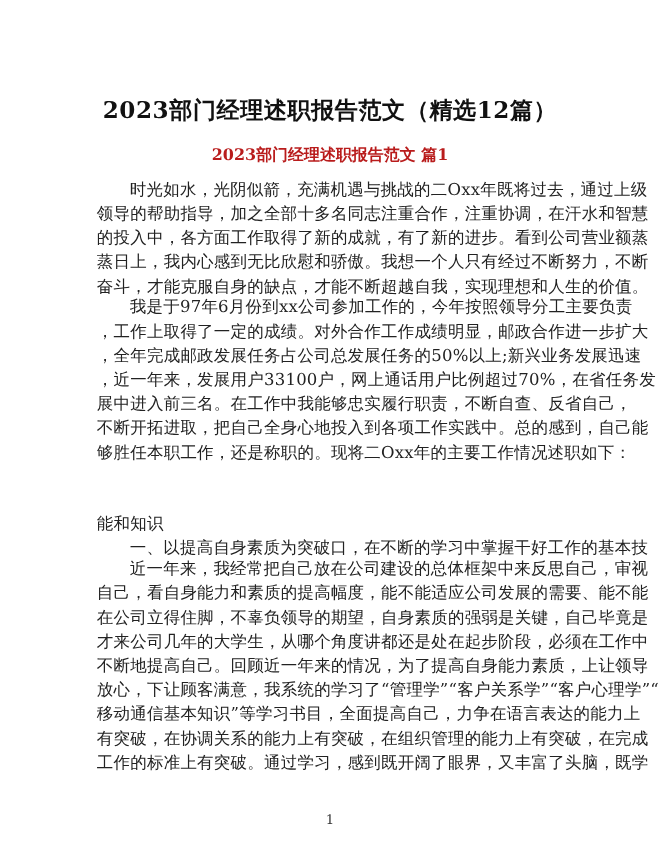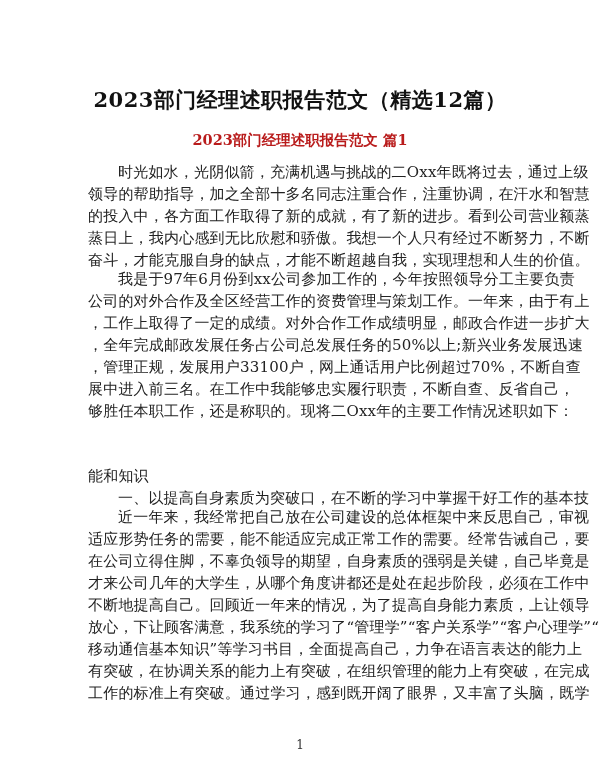--- a/index.html
+++ b/index.html
@@ -42,36 +42,36 @@
   <div class="para" style="top:161px;">
     <div class="line indent">时光如水，光阴似箭，充满机遇与挑战的二Oxx年既将过去，通过上级</div>
     <div class="line">领导的帮助指导，加之全部十多名同志注重合作，注重协调，在汗水和智慧</div>
     <div class="line">的投入中，各方面工作取得了新的成就，有了新的进步。看到公司营业额蒸</div>
     <div class="line">蒸日上，我内心感到无比欣慰和骄傲。我想一个人只有经过不断努力，不断</div>
     <div class="line last">奋斗，才能克服自身的缺点，才能不断超越自我，实现理想和人生的价值。</div>
   </div>
 
   <div class="para" style="top:268px;">
     <div class="line indent">我是于97年6月份到xx公司参加工作的，今年按照领导分工主要负责</div>
-    <div class="line">公司的对外合作及全区经营工作的资费管理与策划工作。一年来，由于有上</div>
     <div class="line">，工作上取得了一定的成绩。对外合作工作成绩明显，邮政合作进一步扩大</div>
     <div class="line">，全年完成邮政发展任务占公司总发展任务的50%以上;新兴业务发展迅速</div>
-    <div class="line">，管理正规，发展用户33100户，网上通话用户比例超过70%，不断自查</div>
+    <div class="line">，近一年来，发展用户33100户，网上通话用户比例超过70%，在省任务发</div>
     <div class="line last">展中进入前三名。在工作中我能够忠实履行职责，不断自查、反省自己，</div>
+    <div class="line">不断开拓进取，把自己全身心地投入到各项工作实践中。总的感到，自己能</div>
     <div class="line last">够胜任本职工作，还是称职的。现将二Oxx年的主要工作情况述职如下：</div>
   </div>
 
   <div class="para" style="top:465px;">
     <div class="line last">能和知识</div>
     <div class="line indent">一、以提高自身素质为突破口，在不断的学习中掌握干好工作的基本技</div>
   </div>
 
   <div class="para" style="top:506px;">
     <div class="line indent">近一年来，我经常把自己放在公司建设的总体框架中来反思自己，审视</div>
-    <div class="line">适应形势任务的需要，能不能适应完成正常工作的需要。经常告诫自己，要</div>
+    <div class="line">自己，看自身能力和素质的提高幅度，能不能适应公司发展的需要、能不能</div>
     <div class="line">在公司立得住脚，不辜负领导的期望，自身素质的强弱是关键，自己毕竟是</div>
     <div class="line">才来公司几年的大学生，从哪个角度讲都还是处在起步阶段，必须在工作中</div>
     <div class="line">不断地提高自己。回顾近一年来的情况，为了提高自身能力素质，上让领导</div>
     <div class="line">放心，下让顾客满意，我系统的学习了“管理学”“客户关系学”“客户心理学”“</div>
     <div class="line">移动通信基本知识”等学习书目，全面提高自己，力争在语言表达的能力上</div>
     <div class="line">有突破，在协调关系的能力上有突破，在组织管理的能力上有突破，在完成</div>
     <div class="line">工作的标准上有突破。通过学习，感到既开阔了眼界，又丰富了头脑，既学</div>
   </div>
 
   <div class="page-number">1</div>

